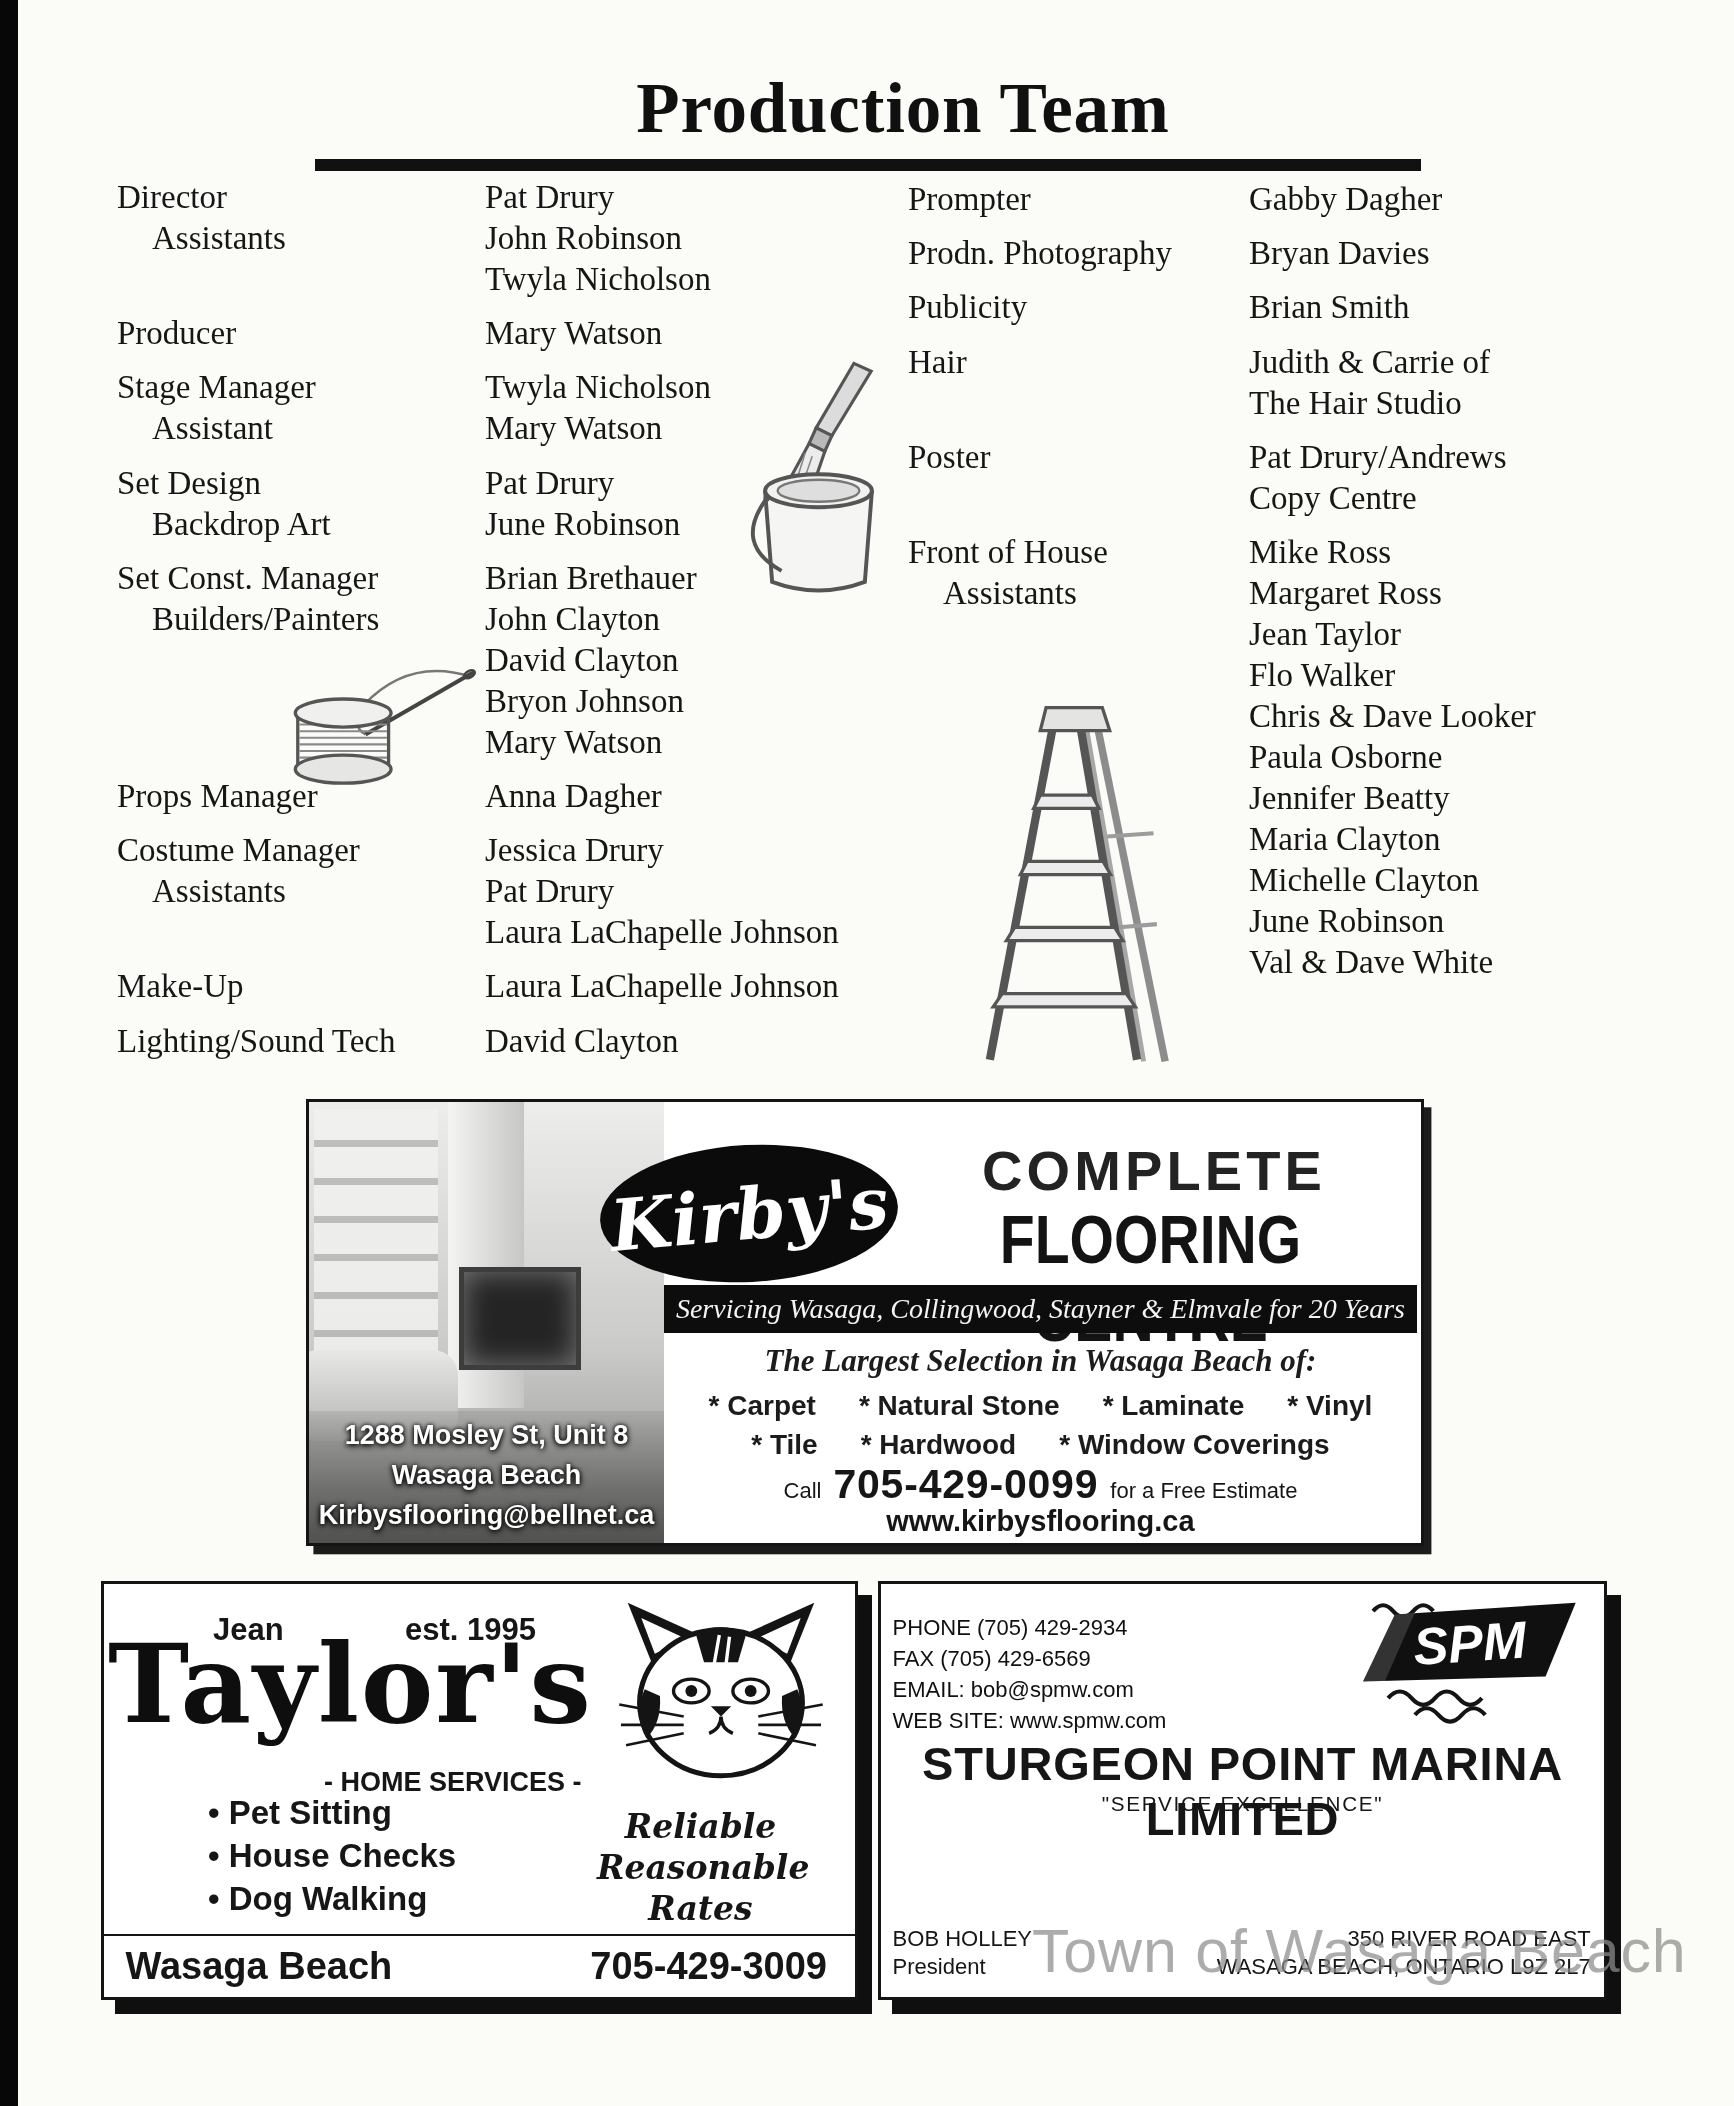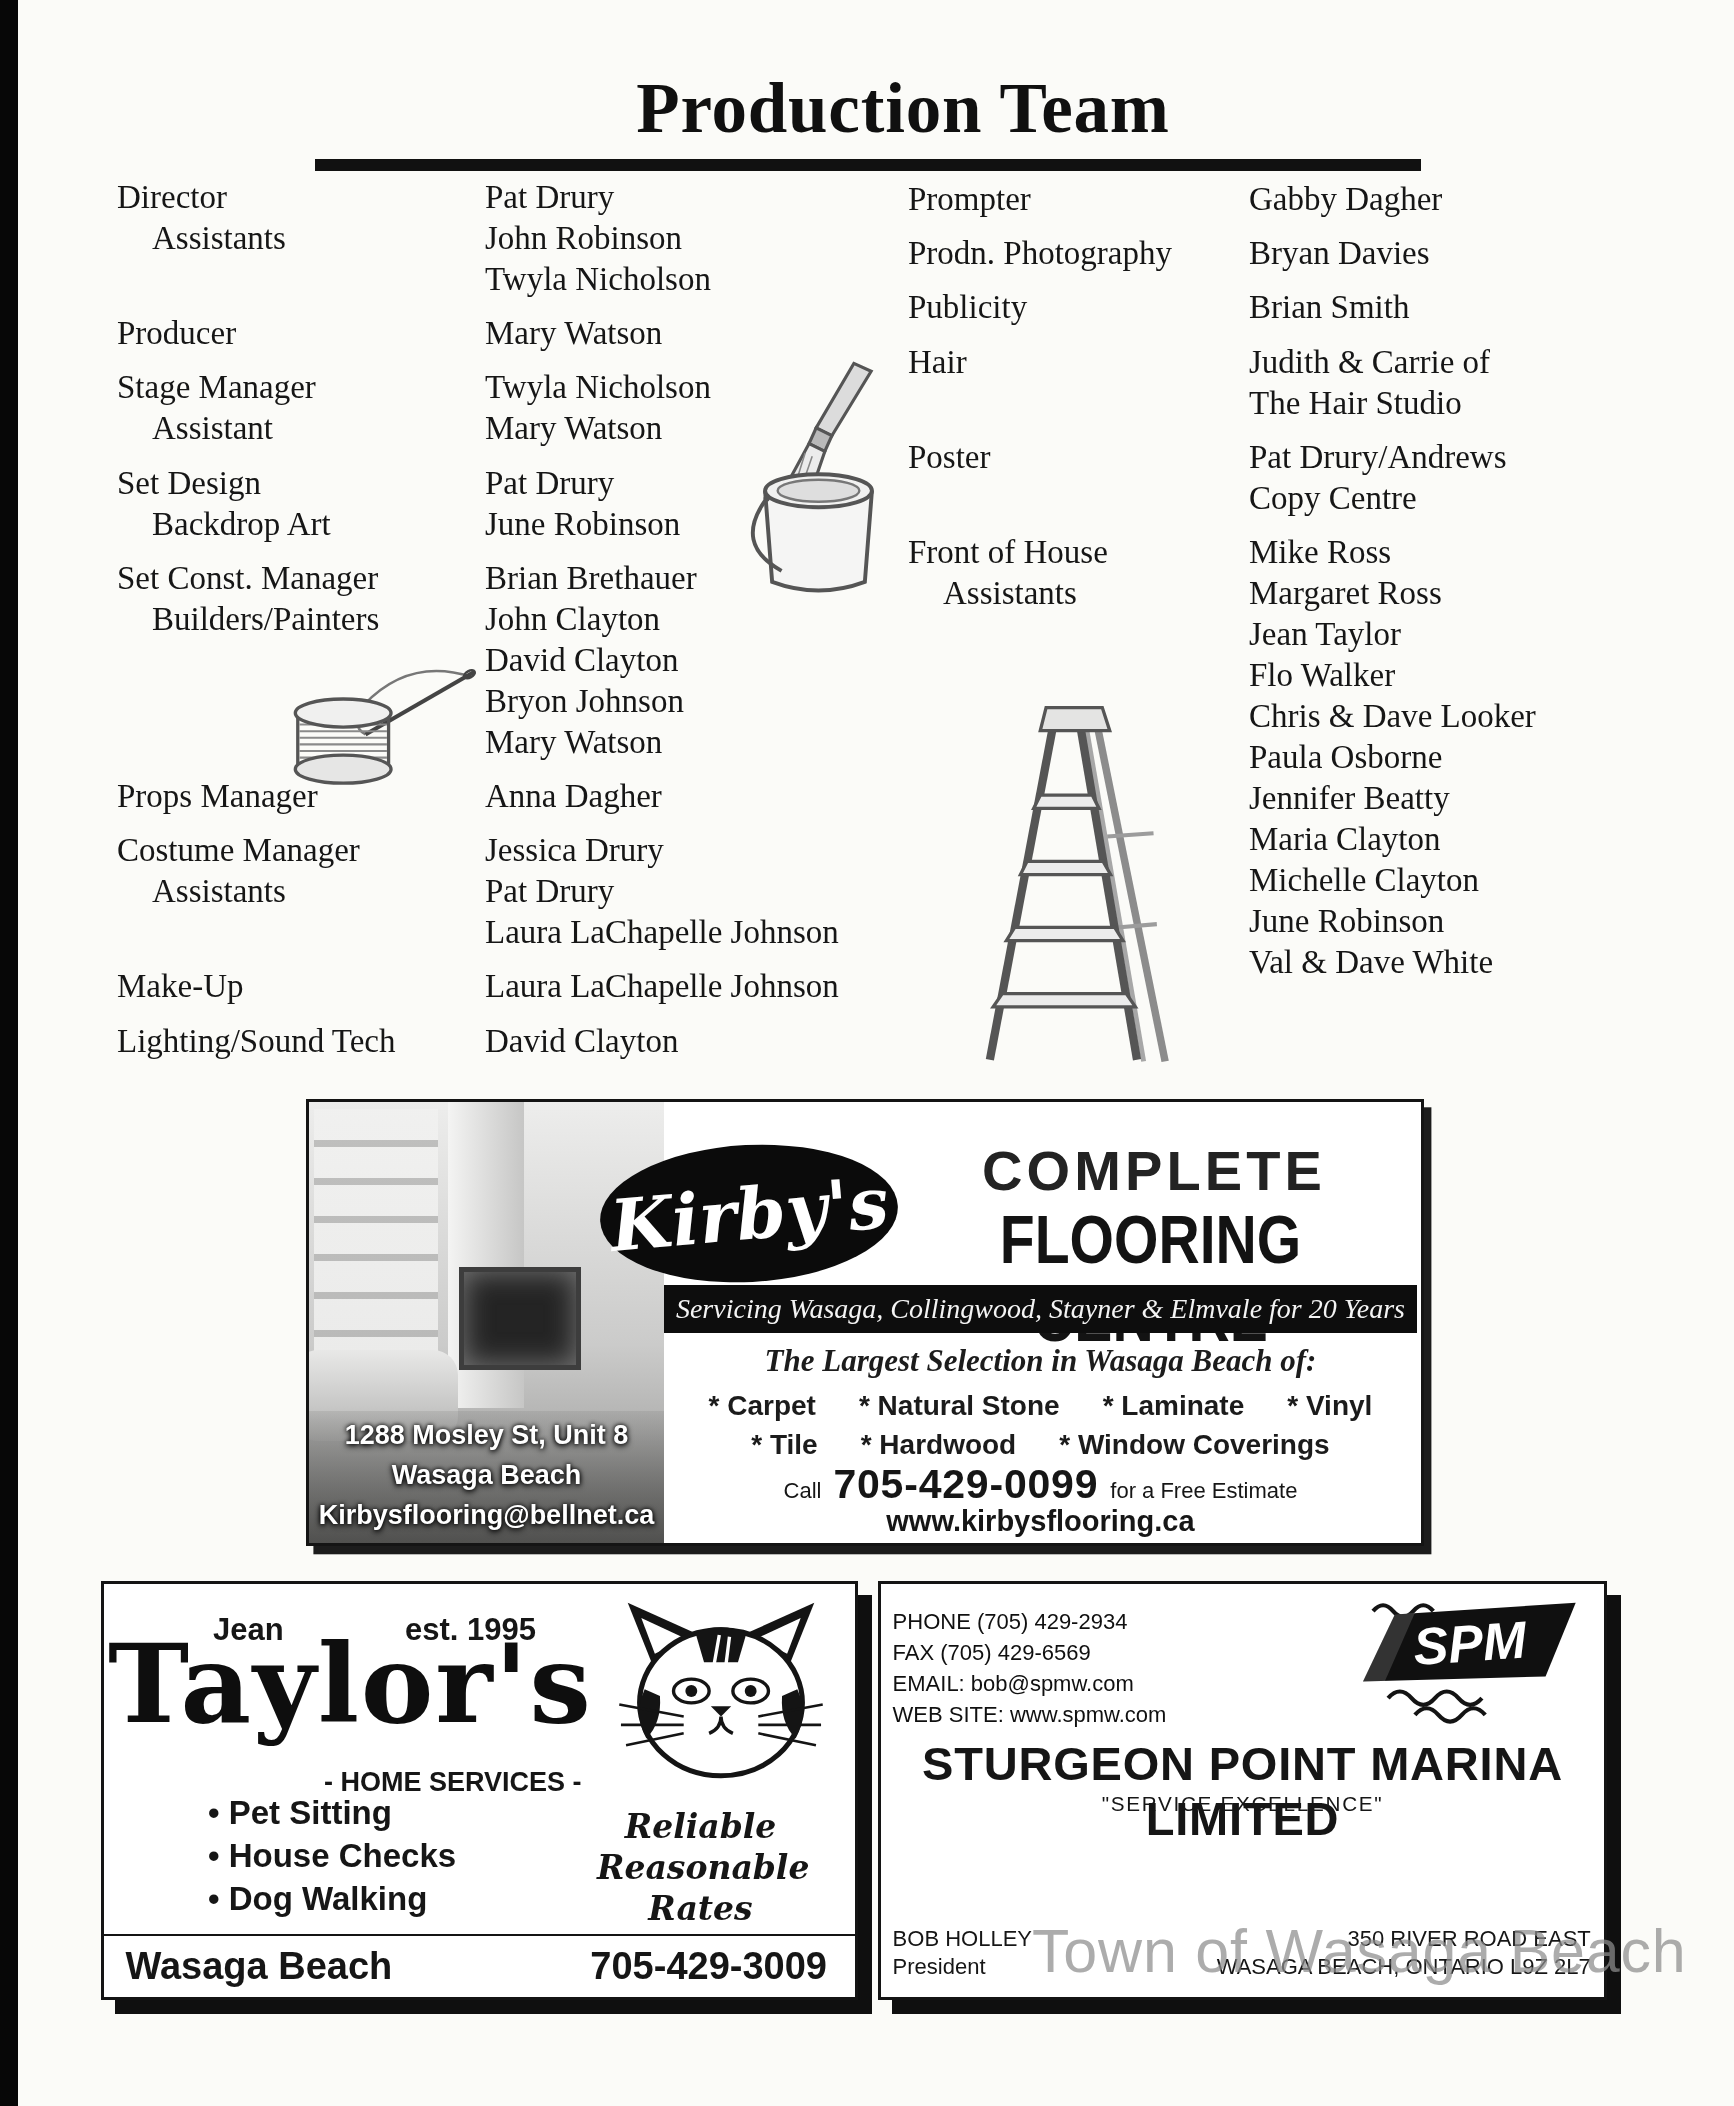--- a/index.html
+++ b/index.html
@@ -89,21 +89,21 @@
   .ty-quality{position:absolute;left:493px;top:222px;width:207px;text-align:center;
               font-family:"DejaVu Serif",serif;font-style:italic;font-weight:bold;
               font-size:33px;line-height:41px;}
   .ty-bottom{position:absolute;left:0;bottom:0;width:100%;height:61px;border-top:2.5px solid #141414;
              display:flex;align-items:center;justify-content:space-between;
              font-family:"Liberation Sans",sans-serif;font-weight:bold;font-size:38px;}
   .ty-loc{margin-left:21.5px;} .ty-phone{margin-right:28px;}
   .ty-cat{position:absolute;left:506px;top:11.6px;width:222px;height:195px;}
 
   
-  .spm-contact{position:absolute;left:11.6px;top:22px;font-family:"Liberation Sans",sans-serif;
+  .spm-contact{position:absolute;left:11.6px;top:28px;font-family:"Liberation Sans",sans-serif;
                font-size:22px;line-height:31px;color:#101010;}
   .spm-logo{position:absolute;right:15px;top:6.6px;width:241px;height:134px;}
   .spm-company{position:absolute;left:0;top:152px;width:100%;text-align:center;
                font-family:"Liberation Sans",sans-serif;font-weight:bold;font-size:47px;letter-spacing:0.8px;}
   .spm-motto{position:absolute;left:0;top:208px;width:100%;text-align:center;
              font-family:"Liberation Sans",sans-serif;font-size:20.7px;letter-spacing:1.7px;}
   .spm-holley{position:absolute;left:11.6px;bottom:16.5px;font-family:"Liberation Sans",sans-serif;
               font-size:22px;line-height:28px;}
   .spm-addr{position:absolute;right:13.2px;bottom:16.5px;text-align:right;
             font-family:"Liberation Sans",sans-serif;font-size:22px;line-height:28px;}

